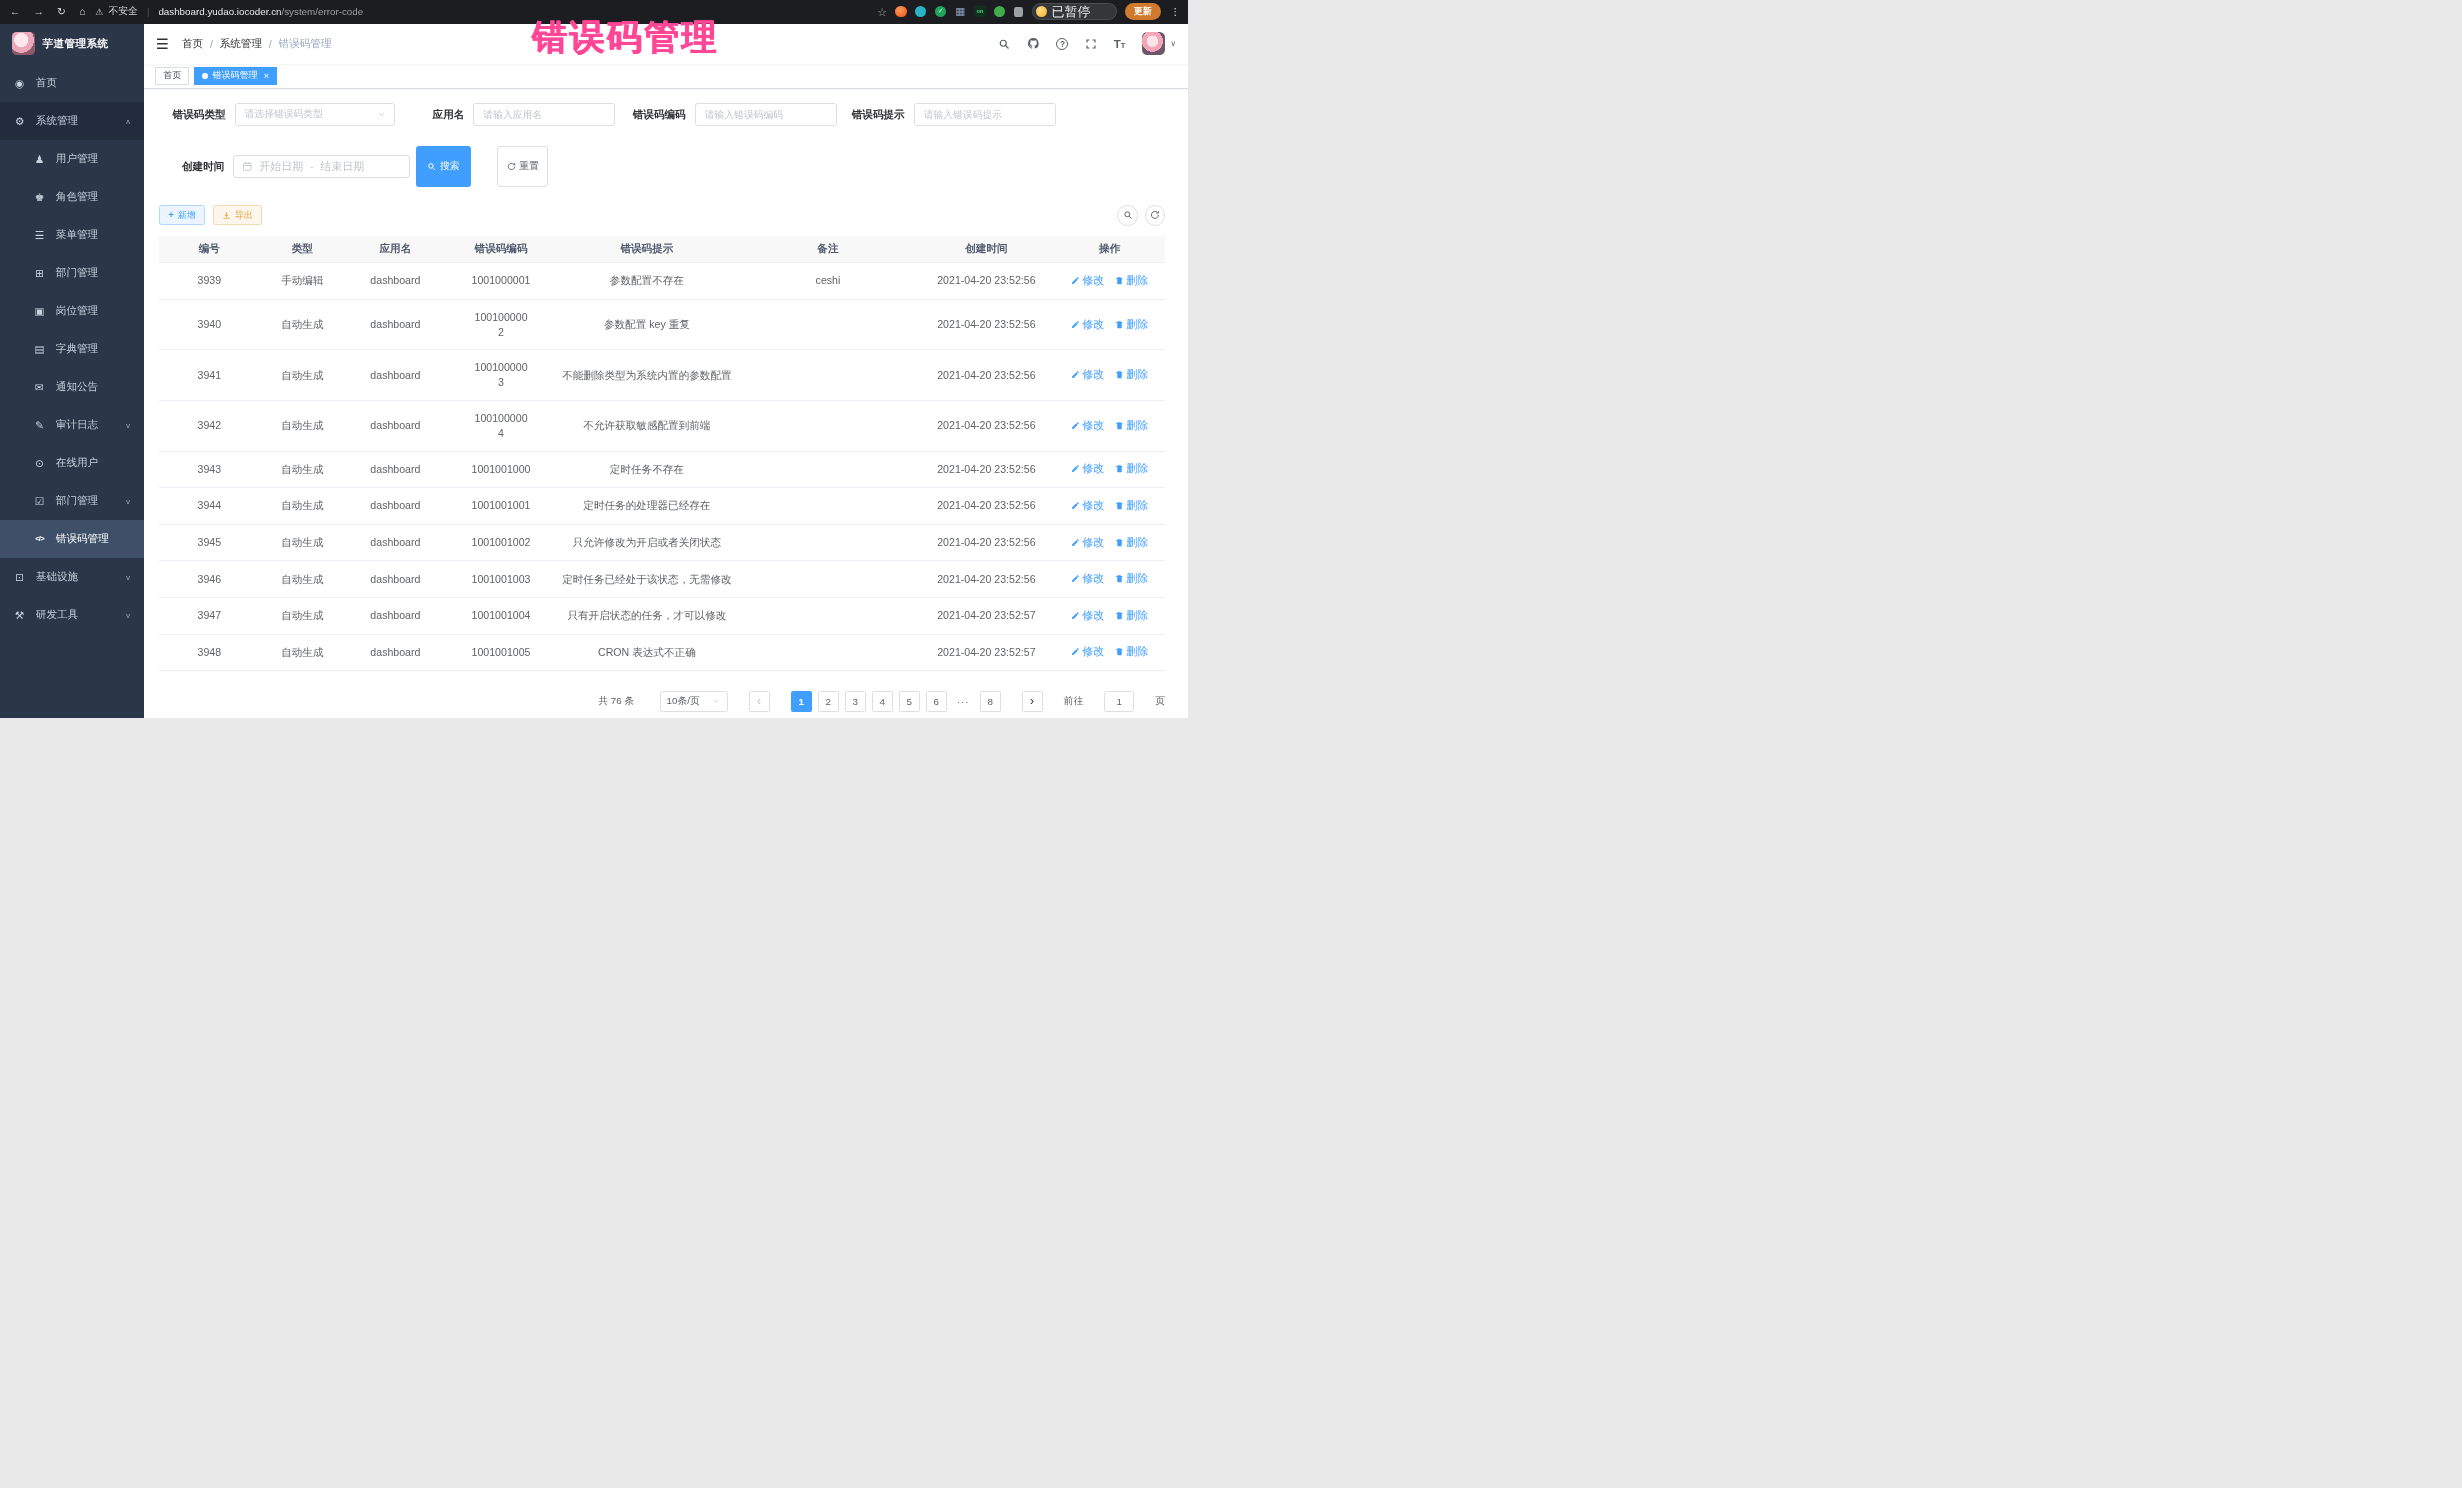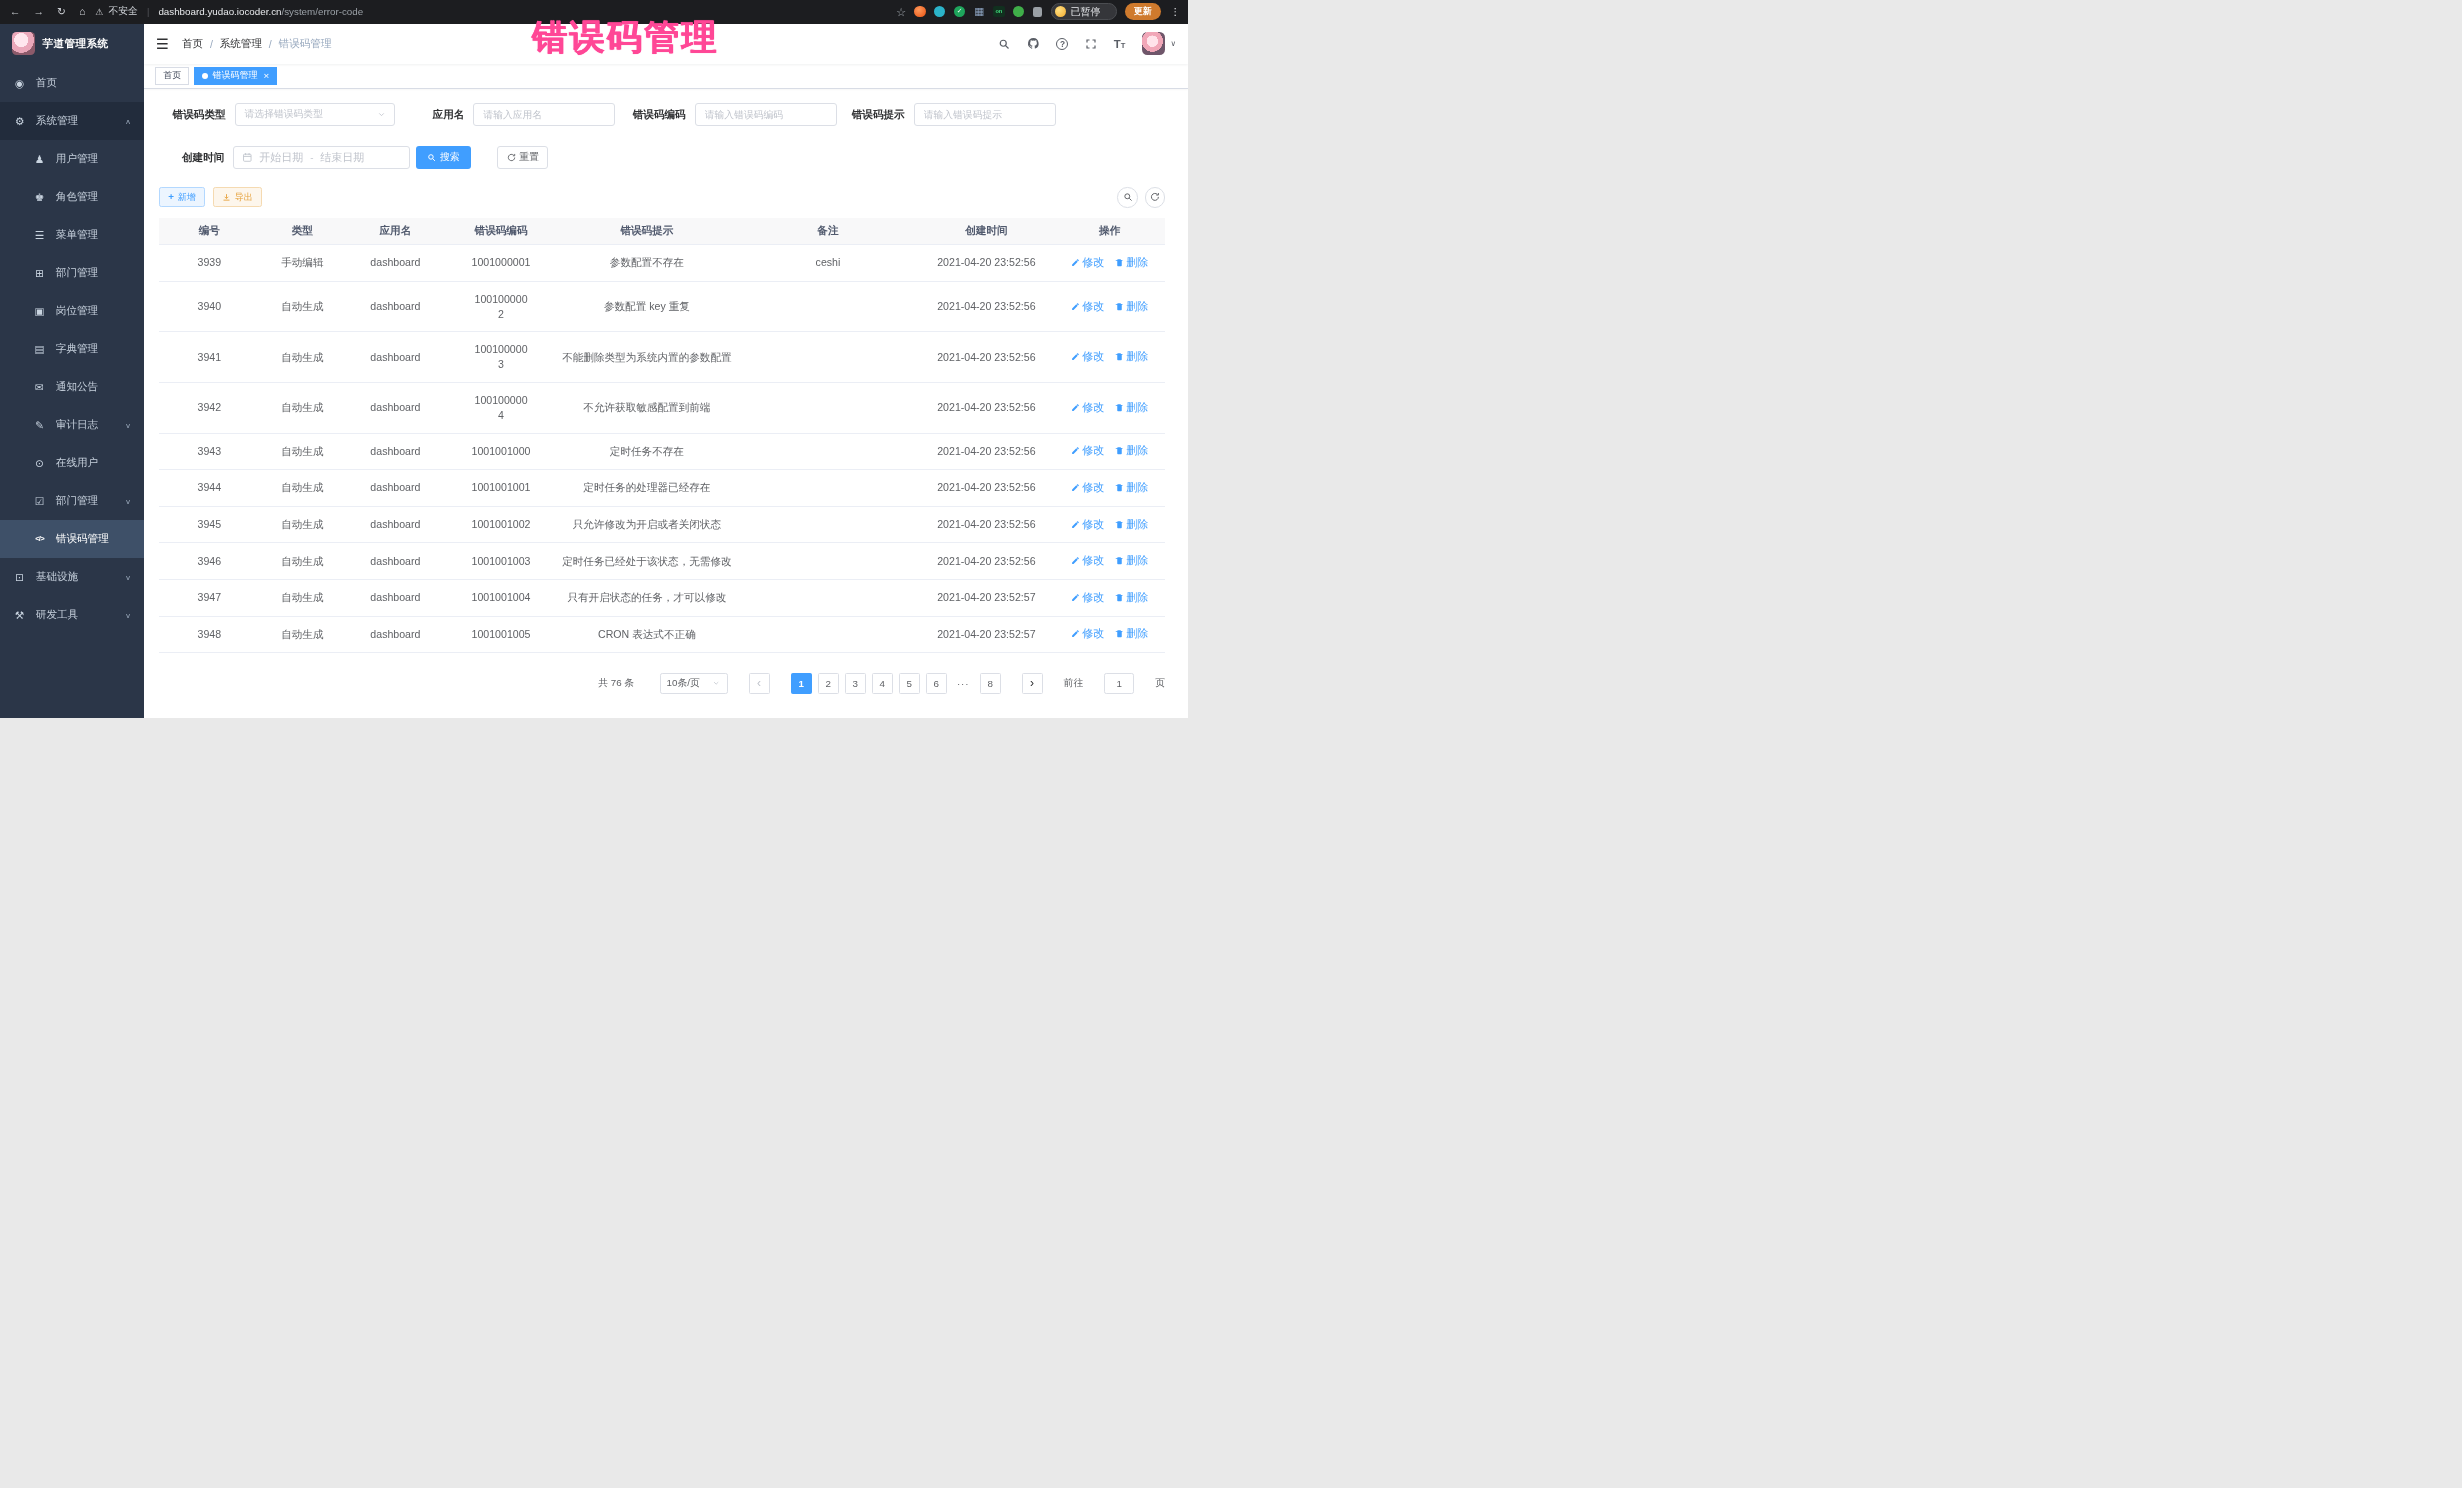--- a/index.html
+++ b/index.html
@@ -19,21 +19,21 @@
   .bright{margin-left:auto;display:flex;align-items:center;gap:8.3px;padding-right:7.6px}
   .star{font-size:11.4px;color:#9aa0a6;cursor:pointer}
   .ext{width:11.4px;height:11.4px;border-radius:50%;display:inline-flex;align-items:center;justify-content:center;font-size:6.8px;color:#fff;cursor:pointer;line-height:1}
   .ext-orange{background:radial-gradient(circle at 40% 35%,#ff9a5c,#e8500f)}
   .ext-teal{background:#2bb3c9}
   .ext-green-check{background:#1ea55c;font-size:6.8px}
   .ext-grid{background:none;border-radius:0;color:#8fa6c5;font-size:10.6px}
   .ext-on{background:#11301f;border-radius:2.3px;color:#3fd579;font-size:5.7px;font-weight:700}
   .ext-green{background:#3fae49}
   .ext-puzzle{background:#9aa0a6;border-radius:2.3px;width:9.8px;height:9.8px}
-  .pill-paused{display:flex;align-items:center;gap:4.5px;background:#35363a;border:0.8px solid #4b4d51;border-radius:8.3px;height:16.7px;padding:0 15px 0 3px;font-size:10px;color:#e8eaed;cursor:pointer}
+  .pill-paused{display:flex;align-items:center;gap:4.5px;background:#35363a;border:0.8px solid #4b4d51;border-radius:8.3px;height:16.7px;padding:0 25px 0 3px;font-size:13px;color:#e8eaed;cursor:pointer}
   .emoji-face{width:11.4px;height:11.4px;border-radius:50%;background:radial-gradient(circle at 35% 35%,#ffe082,#f3ac2e)}
   .pill-update{display:flex;align-items:center;background:#cf7a2d;border-radius:9px;height:16.7px;padding:0 9px;color:#fff;font-size:9px;font-weight:700;cursor:pointer}
   .kebab{color:#e8eaed;font-size:9.8px;cursor:pointer;margin-left:1.5px}
 
   
   .annotation{position:absolute;top:14.4px;left:532px;z-index:9;font-size:35px;font-weight:800;color:#ff4796;letter-spacing:2.3px;text-shadow:0 0 0.8px #ff4796,0.8px 0 0 #ff4796;pointer-events:none;font-family:"DejaVu Sans","Liberation Sans",sans-serif}
 
   
   .sidebar{position:absolute;top:23.5px;left:0;bottom:0;width:144px;background:#2b3648;z-index:4}
   .logo-row{height:40px;display:flex;align-items:center;gap:7.6px;padding:0 12px}
@@ -80,21 +80,21 @@
   .f-label{font-size:10.6px;font-weight:700;color:#303133;white-space:nowrap;margin-right:9px}
   .ml18{margin-left:13.6px}.ml50{margin-left:38px}.ml23{margin-left:17.4px}.ml20{margin-left:15px}.ml30{margin-left:23px}.ml7{margin-left:5.3px}.ml14{margin-left:26px}
   .ctrl{height:23px;border:0.8px solid #dcdfe6;border-radius:3px;background:#fff;display:flex;align-items:center;font-size:9.8px;color:#606266}
   .select-box{width:160px;padding:0 7.6px 0 9px;justify-content:space-between;color:#c0c4cc;cursor:pointer}
   .select-box .chev{color:#c0c4cc;display:inline-flex}
   .text-input{width:142px;padding:0 9px;border:0.8px solid #dcdfe6;border-radius:3px;height:23px;font-size:9.8px;color:#606266;outline:none;font-family:inherit;background:#fff}
   .text-input::placeholder{color:#c0c4cc}
   .date-box{width:177px;padding:0 7.6px;gap:6.8px;color:#c0c4cc;cursor:pointer}
   .date-box .cal{display:inline-flex;color:#c0c4cc}
   .date-box .dph{font-size:11px}
-  .btn{display:inline-flex;align-items:center;justify-content:center;gap:3.8px;height:23px;border-radius:3px;font-size:9.8px;cursor:pointer;border:0.8px solid transparent;font-family:inherit;white-space:nowrap}
+  .btn{display:inline-flex;align-items:center;justify-content:center;gap:3.8px;height:41px;border-radius:3px;font-size:9.8px;cursor:pointer;border:0.8px solid transparent;font-family:inherit;white-space:nowrap}
   .btn-primary{background:#409eff;color:#fff;padding:0 10.6px}
   .btn-default{background:#fff;border-color:#dcdfe6;color:#606266;padding:0 8.3px}
   .btn-plain-primary{background:#ecf5ff;border-color:#b3d8ff;color:#409eff;height:19.7px;padding:0 8.3px;font-size:9px;border-radius:2.3px}
   .btn-plain-warning{background:#fdf6ec;border-color:#f5dab1;color:#e6a23c;height:19.7px;padding:0 8.3px;font-size:9px;border-radius:2.3px}
   .btn .plus{font-size:9.8px;font-weight:700;line-height:1}
   .toolbar{display:flex;align-items:center;margin-top:18px;gap:7.6px}
   .toolbar .tright{margin-left:auto;display:flex;gap:6.8px}
   .circle-btn{width:20.5px;height:20.5px;border-radius:50%;border:0.8px solid #dcdfe6;background:#fff;display:inline-flex;align-items:center;justify-content:center;color:#606266;cursor:pointer}
 
   

